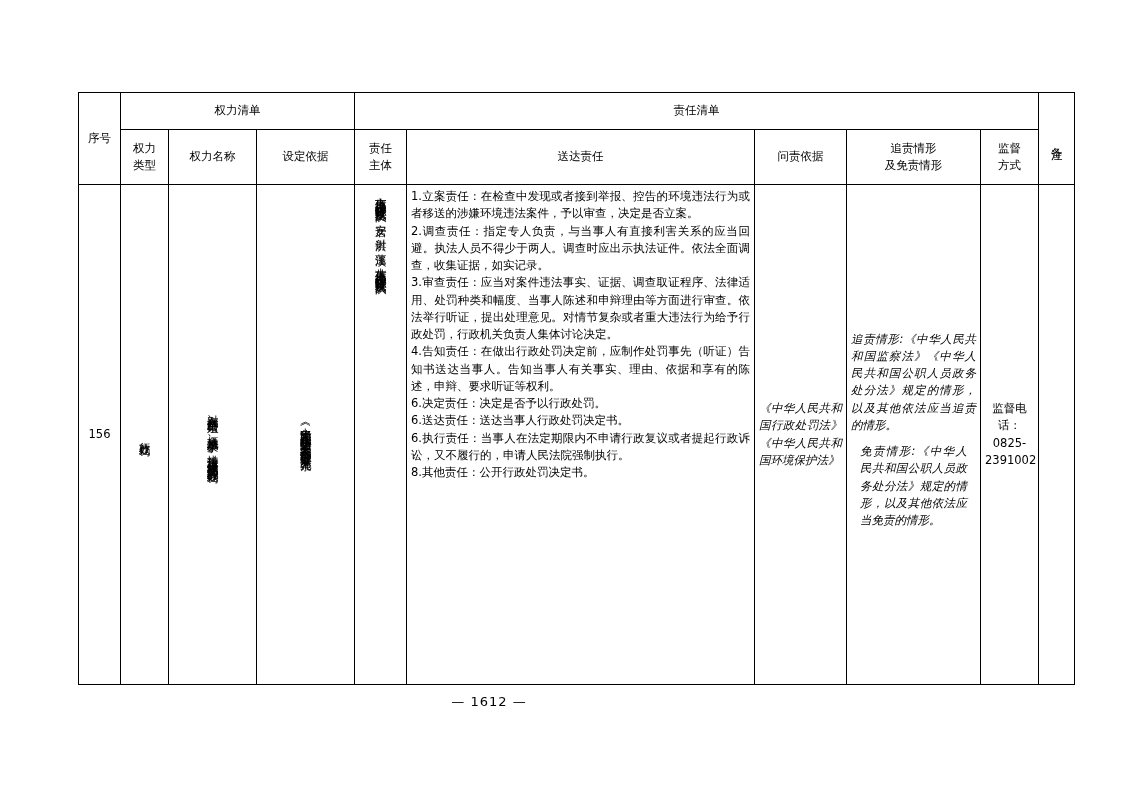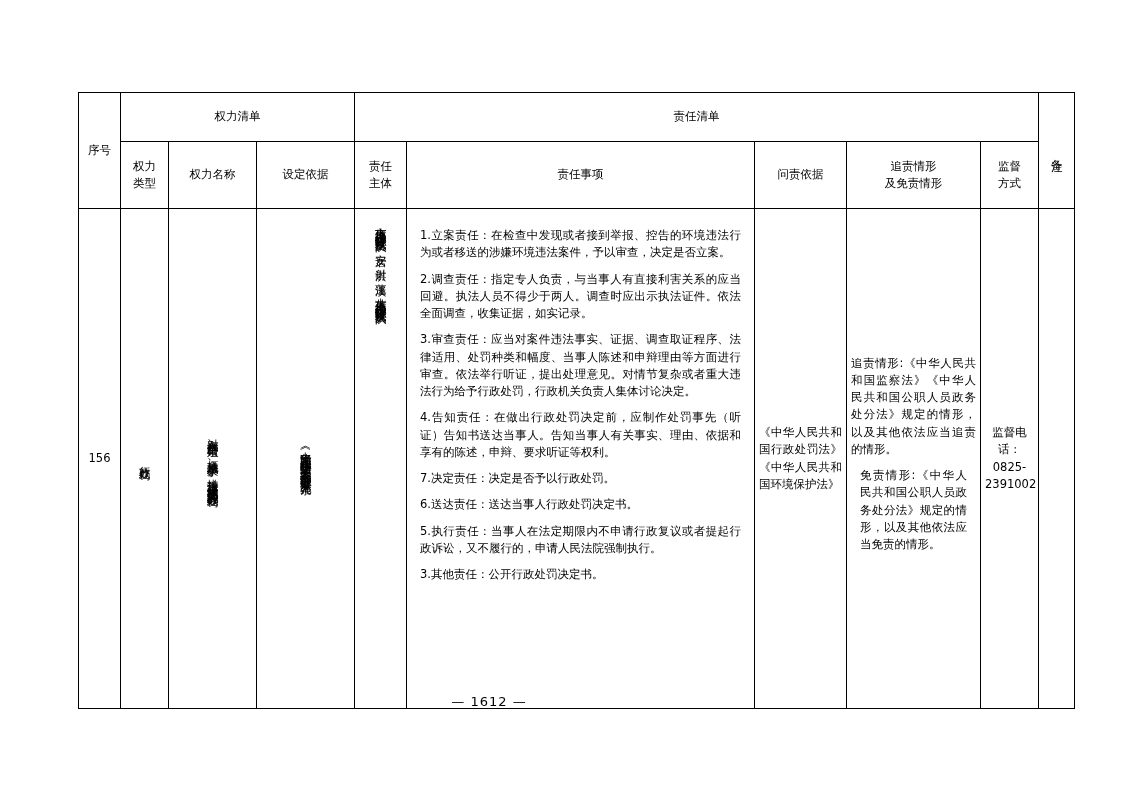--- a/index.html
+++ b/index.html
@@ -25,21 +25,21 @@
     position: absolute;
     left: 78px;
     top: 92px;
     width: 966px;
     border-collapse: collapse;
     table-layout: fixed;
   }
   table.doc td, table.doc th {
     border: 1px solid #000000;
     vertical-align: top;
-    padding: 9px 4px;
+    padding: 3px 4px;
     font-weight: normal;
     font-size: 11.5px;
     line-height: 1.5;
   }
   .hdr {
     text-align: center;
     vertical-align: middle !important;
     font-size: 12.5px;
     line-height: 1.35;
     padding: 5px 2px;
@@ -80,40 +80,41 @@
     justify-content: center;
     align-items: center;
     height: 100%;
   }
   .body-text {
     font-size: 11.5px;
     line-height: 1.62;
     text-align: justify;
   }
   .body-text p {
-    margin: 9px;
+    margin: 0;
     text-indent: 0;
   }
   .resp-cell {
     vertical-align: top !important;
     padding: 8px 6px 6px 6px;
   }
   .small-center {
     text-align: center;
     font-size: 11.5px;
     line-height: 1.62;
     vertical-align: middle !important;
     margin-top: 35px;
   }
   .just-cell {
     text-align: justify;
     font-size: 11.5px;
     line-height: 1.62;
     vertical-align: middle !important;
     padding: 6px 6px;
+    font-style: italic;
   }
   .seq-cell {
     text-align: center;
     vertical-align: middle !important;
     font-size: 12px;
   }
   .page-number {
     position: absolute;
     left: 0;
     top: 694px;
@@ -153,21 +154,21 @@
           <div class="vwrap-mid">
               <span class="vert">备注</span>
             </div>
         </td>
       </tr>
       <tr>
         <td class="hdr hdr-sub">权力<br>类型</td>
         <td class="hdr hdr-sub">权力名称</td>
         <td class="hdr hdr-sub">设定依据</td>
         <td class="hdr hdr-sub">责任<br>主体</td>
-        <td class="hdr hdr-sub">责任事项</td>
+        <td class="hdr hdr-sub">送达责任</td>
         <td class="hdr hdr-sub">问责依据</td>
         <td class="hdr hdr-sub">追责情形<br>及免责情形</td>
         <td class="hdr hdr-sub">监督<br>方式</td>
       </tr>
     </thead>
     <tbody>
       <tr class="tall">
         <td class="seq-cell">156</td>
         <td class="cell-vert">
           <div class="vwrap-mid">
@@ -187,24 +188,24 @@
         <td class="cell-vert-top">
           <div class="vwrap">
               <span class="vert">市生态环境保护综合行政执法支队、安居、射洪、蓬溪、大英生态环境保护综合行政执法大队</span>
             </div>
         </td>
         <td class="resp-cell body-text">
           <p>1.立案责任：在检查中发现或者接到举报、控告的环境违法行为或者移送的涉嫌环境违法案件，予以审查，决定是否立案。</p>
           <p>2.调查责任：指定专人负责，与当事人有直接利害关系的应当回避。执法人员不得少于两人。调查时应出示执法证件。依法全面调查，收集证据，如实记录。</p>
           <p>3.审查责任：应当对案件违法事实、证据、调查取证程序、法律适用、处罚种类和幅度、当事人陈述和申辩理由等方面进行审查。依法举行听证，提出处理意见。对情节复杂或者重大违法行为给予行政处罚，行政机关负责人集体讨论决定。</p>
           <p>4.告知责任：在做出行政处罚决定前，应制作处罚事先（听证）告知书送达当事人。告知当事人有关事实、理由、依据和享有的陈述，申辩、要求听证等权利。</p>
-          <p>7.决定责任：决定是否予以行政处罚。</p>
+          <p>6.决定责任：决定是否予以行政处罚。</p>
           <p>6.送达责任：送达当事人行政处罚决定书。</p>
-          <p>5.执行责任：当事人在法定期限内不申请行政复议或者提起行政诉讼，又不履行的，申请人民法院强制执行。</p>
-          <p>3.其他责任：公开行政处罚决定书。</p>
+          <p>6.执行责任：当事人在法定期限内不申请行政复议或者提起行政诉讼，又不履行的，申请人民法院强制执行。</p>
+          <p>8.其他责任：公开行政处罚决定书。</p>
         </td>
         <td class="just-cell">《中华人民共和国行政处罚法》《中华人民共和国环境保护法》</td>
         <td class="just-cell">
           <p style="margin:0">追责情形:《中华人民共和国监察法》《中华人民共和国公职人员政务处分法》规定的情形，以及其他依法应当追责的情形。</p>
           <p style="margin:9px">免责情形:《中华人民共和国公职人员政务处分法》规定的情形，以及其他依法应当免责的情形。</p>
         </td>
         <td class="small-center">监督电话：0825-2391002</td>
         <td class="small-center"></td>
       </tr>
     </tbody>

